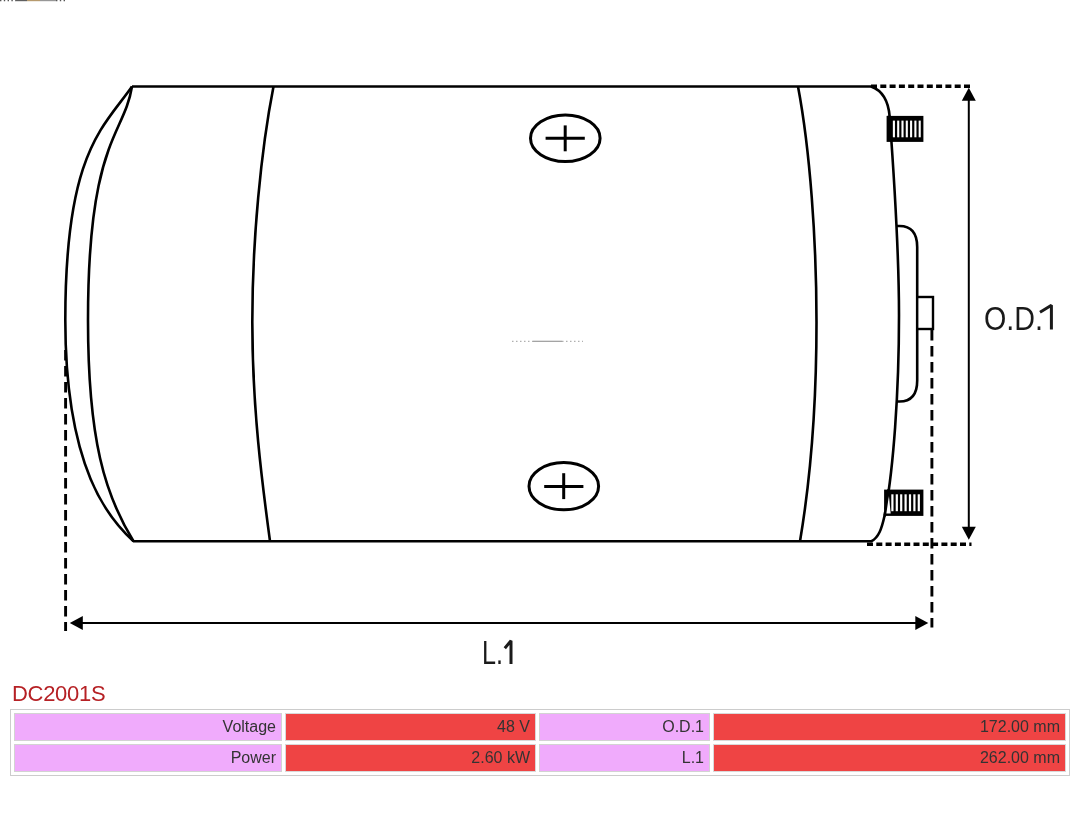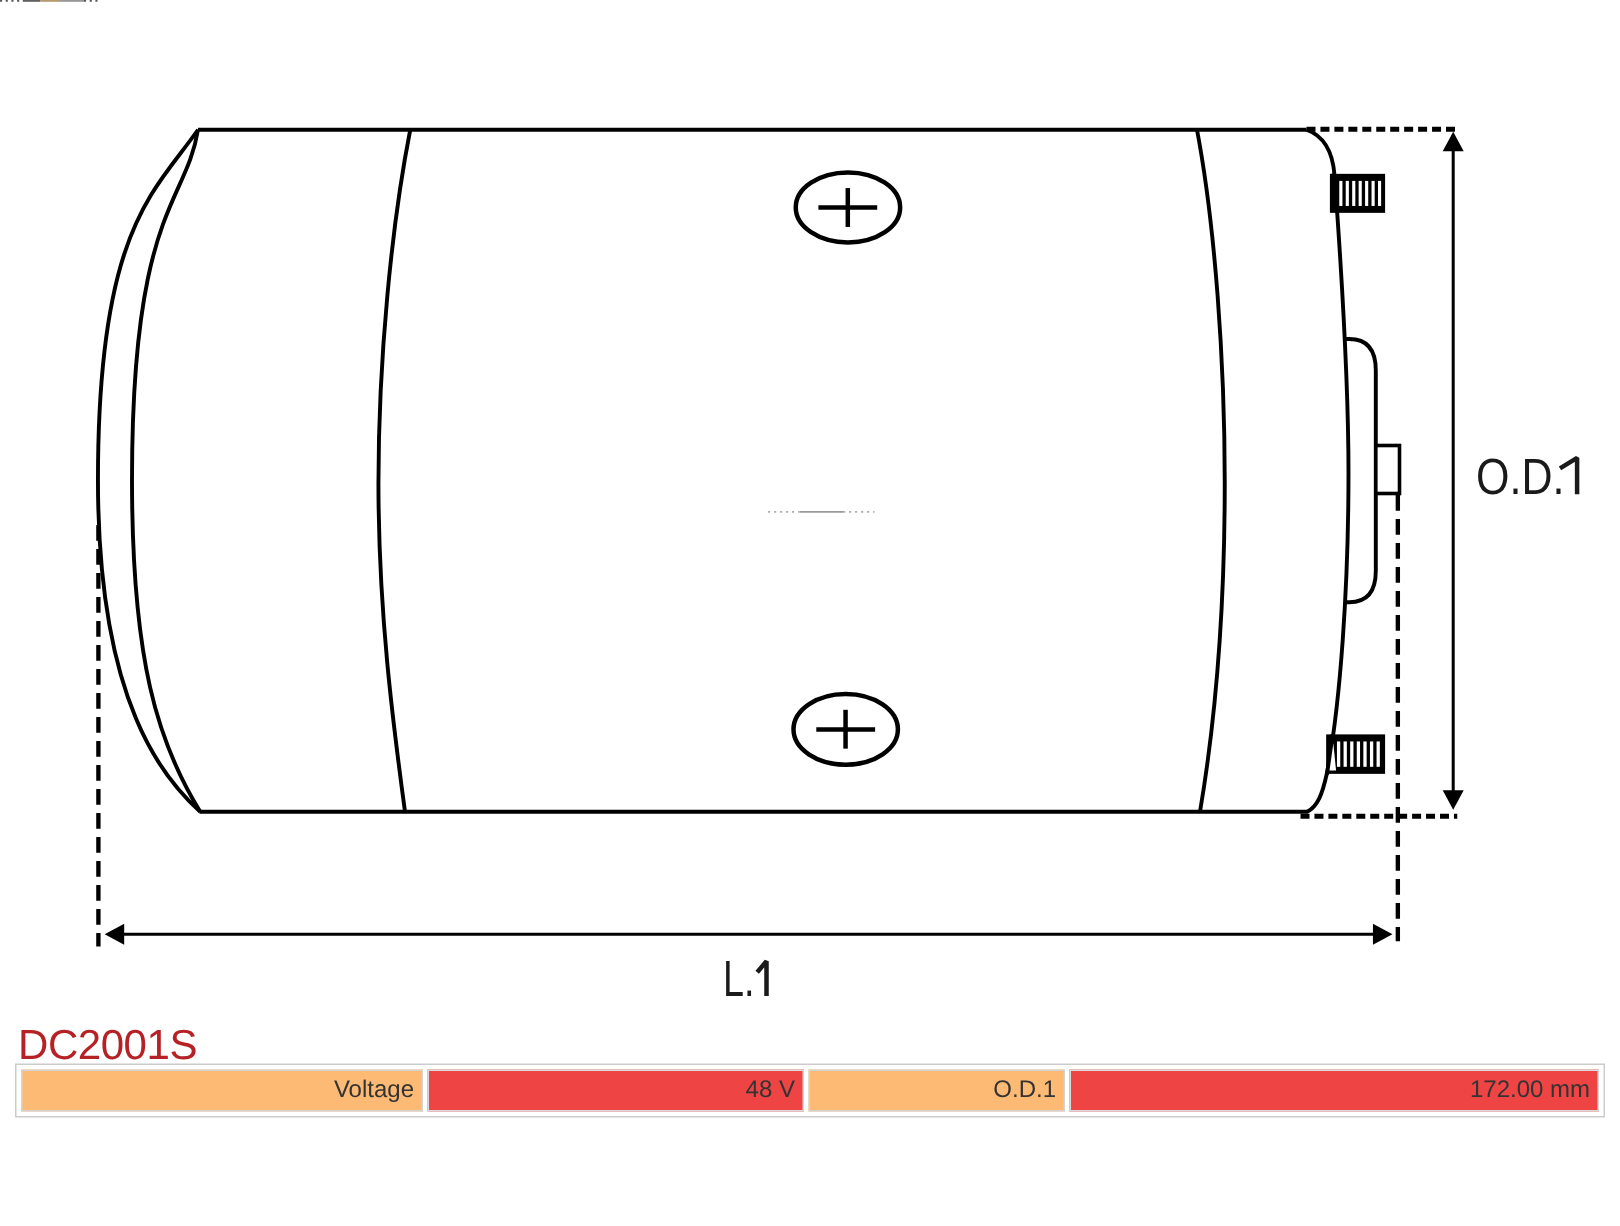--- a/index.html
+++ b/index.html
@@ -1,22 +1,22 @@
 <!DOCTYPE html>
 <html><head>
 <meta charset="utf-8">
 <style>
   html,body{margin:0;padding:0;background:#ffffff;}
   body{width:1080px;height:817px;position:relative;font-family:"Liberation Sans",sans-serif;overflow:hidden;}
   #drawing{position:absolute;left:0;top:0;}
-  #code{position:absolute;left:12px;top:681px;font-size:28px;color:#b62125;letter-spacing:-0.3px;}
+  #code{position:absolute;left:12px;top:681px;font-size:22px;color:#b62125;letter-spacing:-0.3px;}
   table.specs{position:absolute;left:10px;top:708.5px;width:1060px;border-collapse:separate;border-spacing:3px;border:1px solid #cccccc;table-layout:fixed;}
   table.specs td{height:26px;font-size:16px;color:#333333;text-align:right;padding:0 5px 0 0;vertical-align:middle;}
   td.v4{padding-right:8px;margin-top:25px;}
-  td.lbl{background:#fdba74;border:1px solid #d3d3d3;}
+  td.lbl{background:#f0abfc;border:1px solid #d3d3d3;}
   td.val{background:#ef4444;border:1px solid #d9d9d9;}
 </style>
 </head>
 <body>
 
 <svg id="fragment" style="position:absolute;left:0;top:0" width="70" height="6" viewBox="0 0 70 6">
   <line x1="0" y1="0.6" x2="16" y2="0.6" stroke="#555555" stroke-width="1.2" stroke-dasharray="1.4,2.4"></line>
   <rect x="16" y="0" width="11" height="1.2" fill="#606060"></rect>
   <rect x="27" y="0" width="13" height="1.2" fill="#b69a6e"></rect>
   <rect x="40" y="0" width="16" height="1.2" fill="#979797"></rect>
@@ -133,15 +133,21 @@
     </colgroup>
 
   <tbody>
       <tr>
     <td class="lbl">Voltage</td>
     <td class="val">48 V</td>
     <td class="lbl">O.D.1</td>
     <td class="val v4">172.00 mm</td>
   </tr>
 
+  <tr>
+    <td class="lbl">Power</td>
+    <td class="val">2.60 kW</td>
+    <td class="lbl">L.1</td>
+    <td class="val v4">262.00 mm</td>
+  </tr>
 
 </tbody>
   </table>
 
 </body></html>

